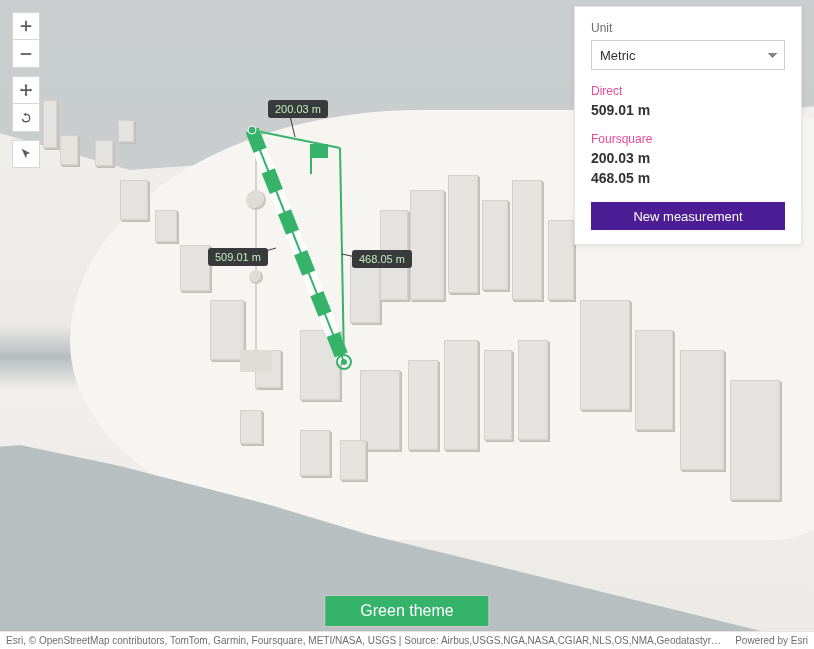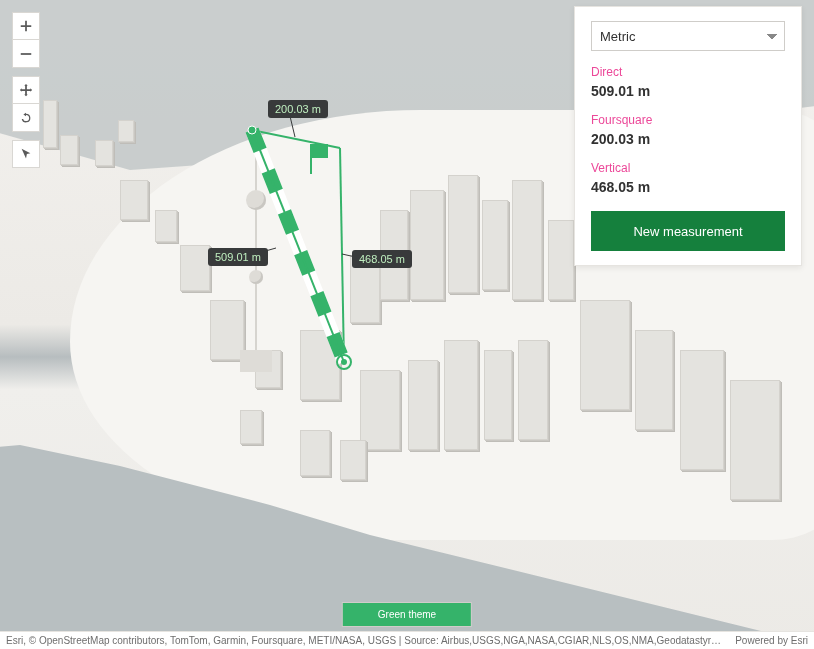--- a/index.html
+++ b/index.html
@@ -98,42 +98,42 @@
     background-image: linear-gradient(45deg, transparent 50%, #888 50%), linear-gradient(135deg, #888 50%, transparent 50%);
     background-position: right 12px center, right 7px center;
     background-size: 5px 5px, 5px 5px;
     background-repeat:no-repeat;
   }
   .panel .metric-label { color:#ec4899; font-size:12px; margin-top:14px; }
   .panel .metric-value { font-weight:700; font-size:14px; margin-top:4px; }
   .panel .new-btn {
     margin-top:16px;
     width:100%;
-    height:40px;
-    background:#15803d;
+    height:28px;
+    background:#4c1d95;
     color:#fff;
     border:none;
     font-size:13px;
     cursor:pointer;
   }
   
   
   .theme-switcher {
     position:absolute;
     left:50%; transform:translateX(-50%);
     bottom:22px;
     display:flex;
     border:1px solid #cfcdc9;
     background:#fff;
     font-size:12px;
   }
   .theme-switcher button {
     border:none;
     padding:6px 35px;
-    font-size:10px;
+    font-size:16px;
     cursor:pointer;
     background:#fff;
     color:#555;
     text-align:right;
   }
   .theme-switcher button.active {
     background:#35b36a;
     color:#fff;
   }
   
@@ -250,28 +250,28 @@
   </div>
   <div class="gap"></div>
   <div class="map-btn">
     <svg viewBox="0 0 16 16">
         <path d="M3 2l10 5-4 1-1 5z" fill="#5a5a5a"></path>
       </svg>
   </div>
 </div>
 
 <div class="panel">
+  <div class="field-label">Unit</div>
   <select>
     <option>Metric</option>
   </select>
   <div class="metric-label">Direct</div>
   <div class="metric-value">509.01 m</div>
   <div class="metric-label">Foursquare</div>
   <div class="metric-value">200.03 m</div>
-  <div class="metric-label">Vertical</div>
   <div class="metric-value">468.05 m</div>
   <button class="new-btn">New measurement</button>
 </div>
 
 <div class="theme-switcher">
   <button class="active">Green theme</button>
 </div>
 
 <div class="attribution">
   <span class="left">Esri, © OpenStreetMap contributors, TomTom, Garmin, Foursquare, METI/NASA, USGS | Source: Airbus,USGS,NGA,NASA,CGIAR,NLS,OS,NMA,Geodatastyrelsen,GSA,GSI and ...</span>

